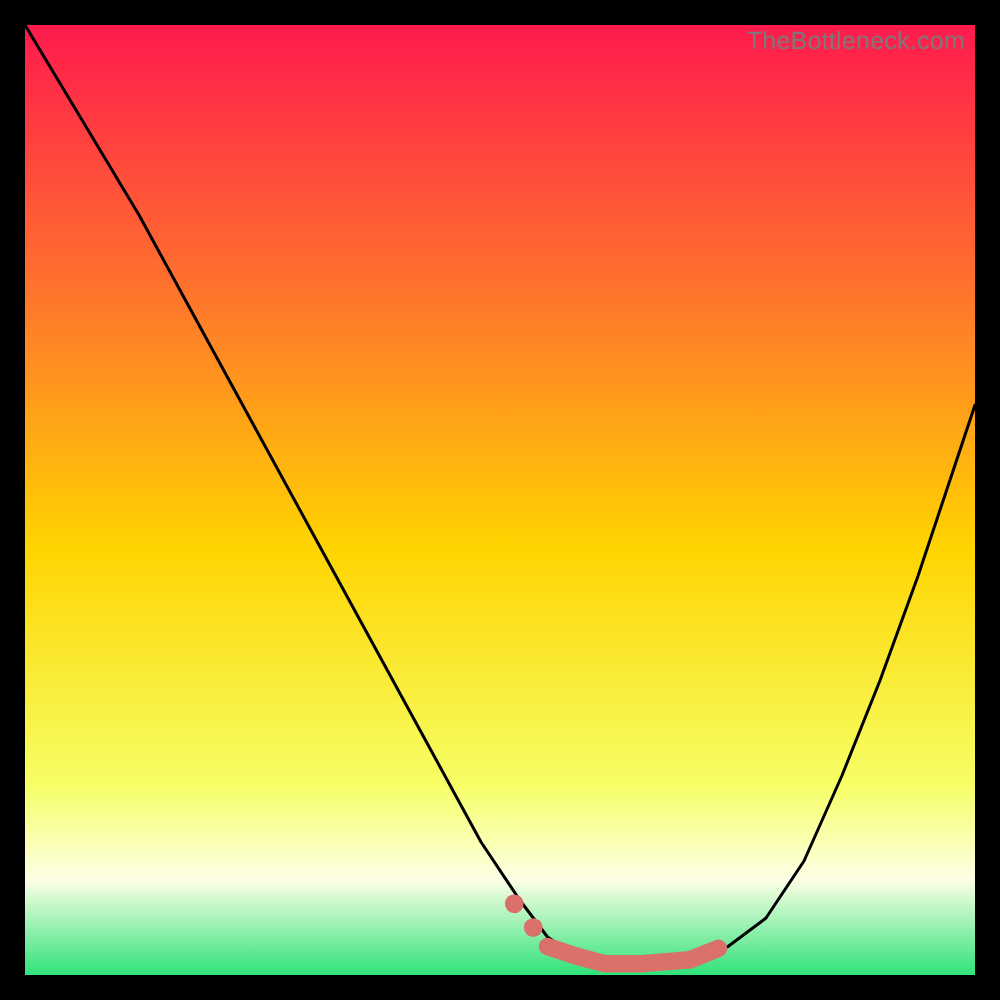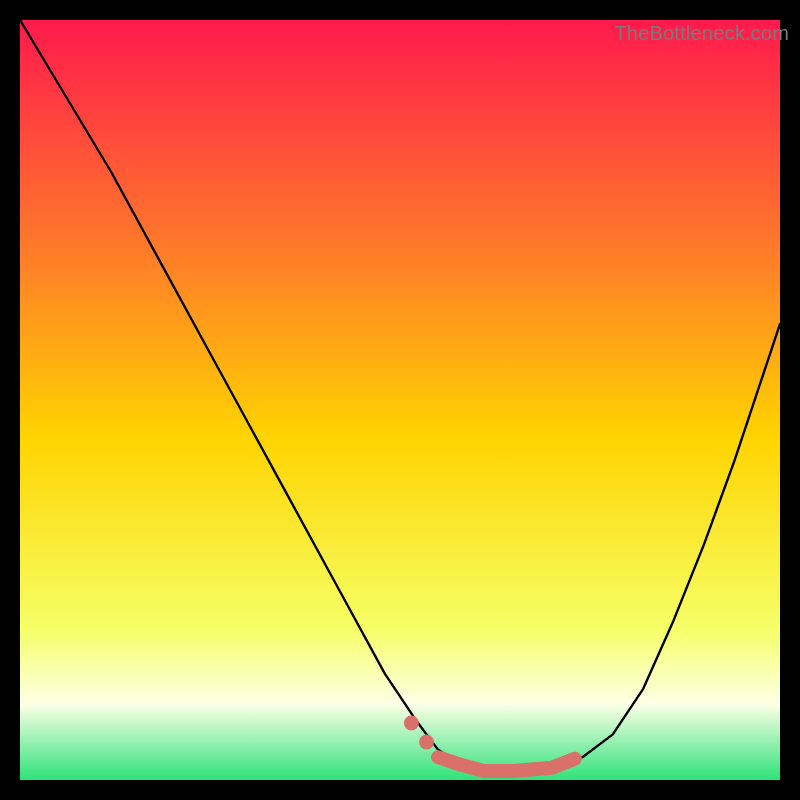--- a/index.html
+++ b/index.html
@@ -11,21 +11,20 @@
     font-family: Arial, Helvetica, sans-serif;
     overflow: hidden;
   }
   .frame {
     position: absolute;
     left: 20px;
     top: 20px;
     width: 760px;
     height: 760px;
     background: #000;
-    padding-left: 17px;
   }
   .attribution {
     position: absolute;
     top: 2px;
     right: 8px;
     color: #7a7a7a;
     font-size: 20px;
     font-weight: 500;
     letter-spacing: 0.2px;
     z-index: 5;

